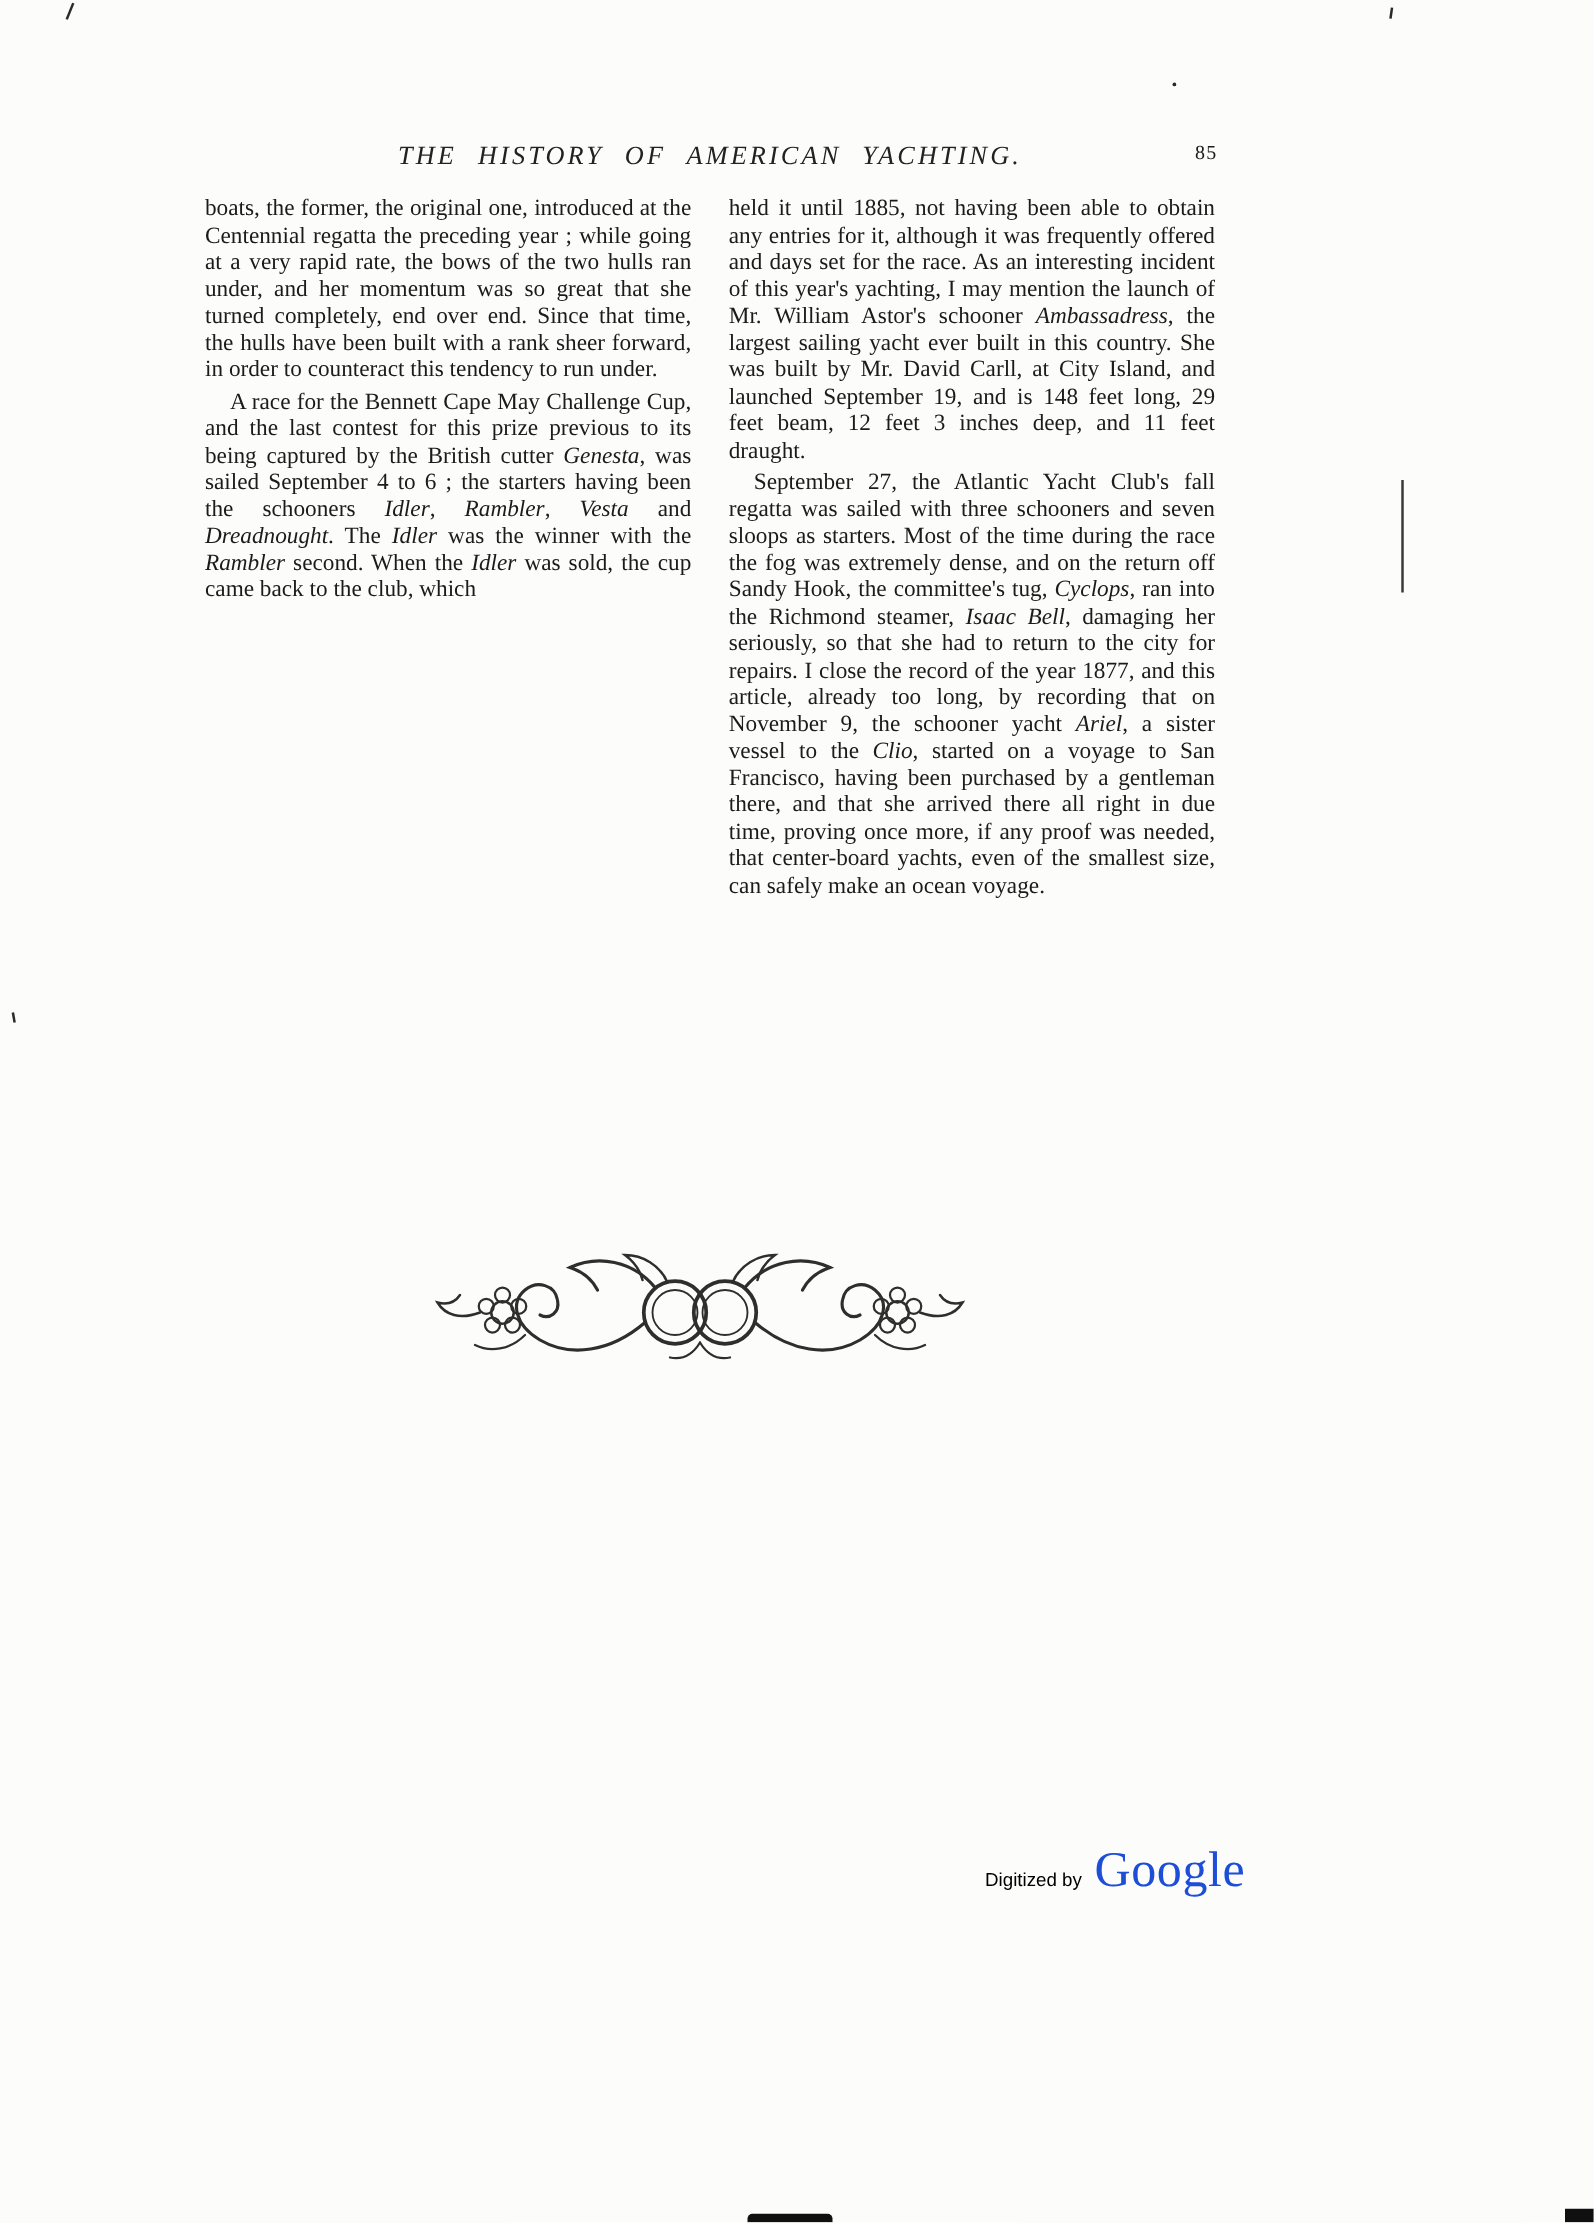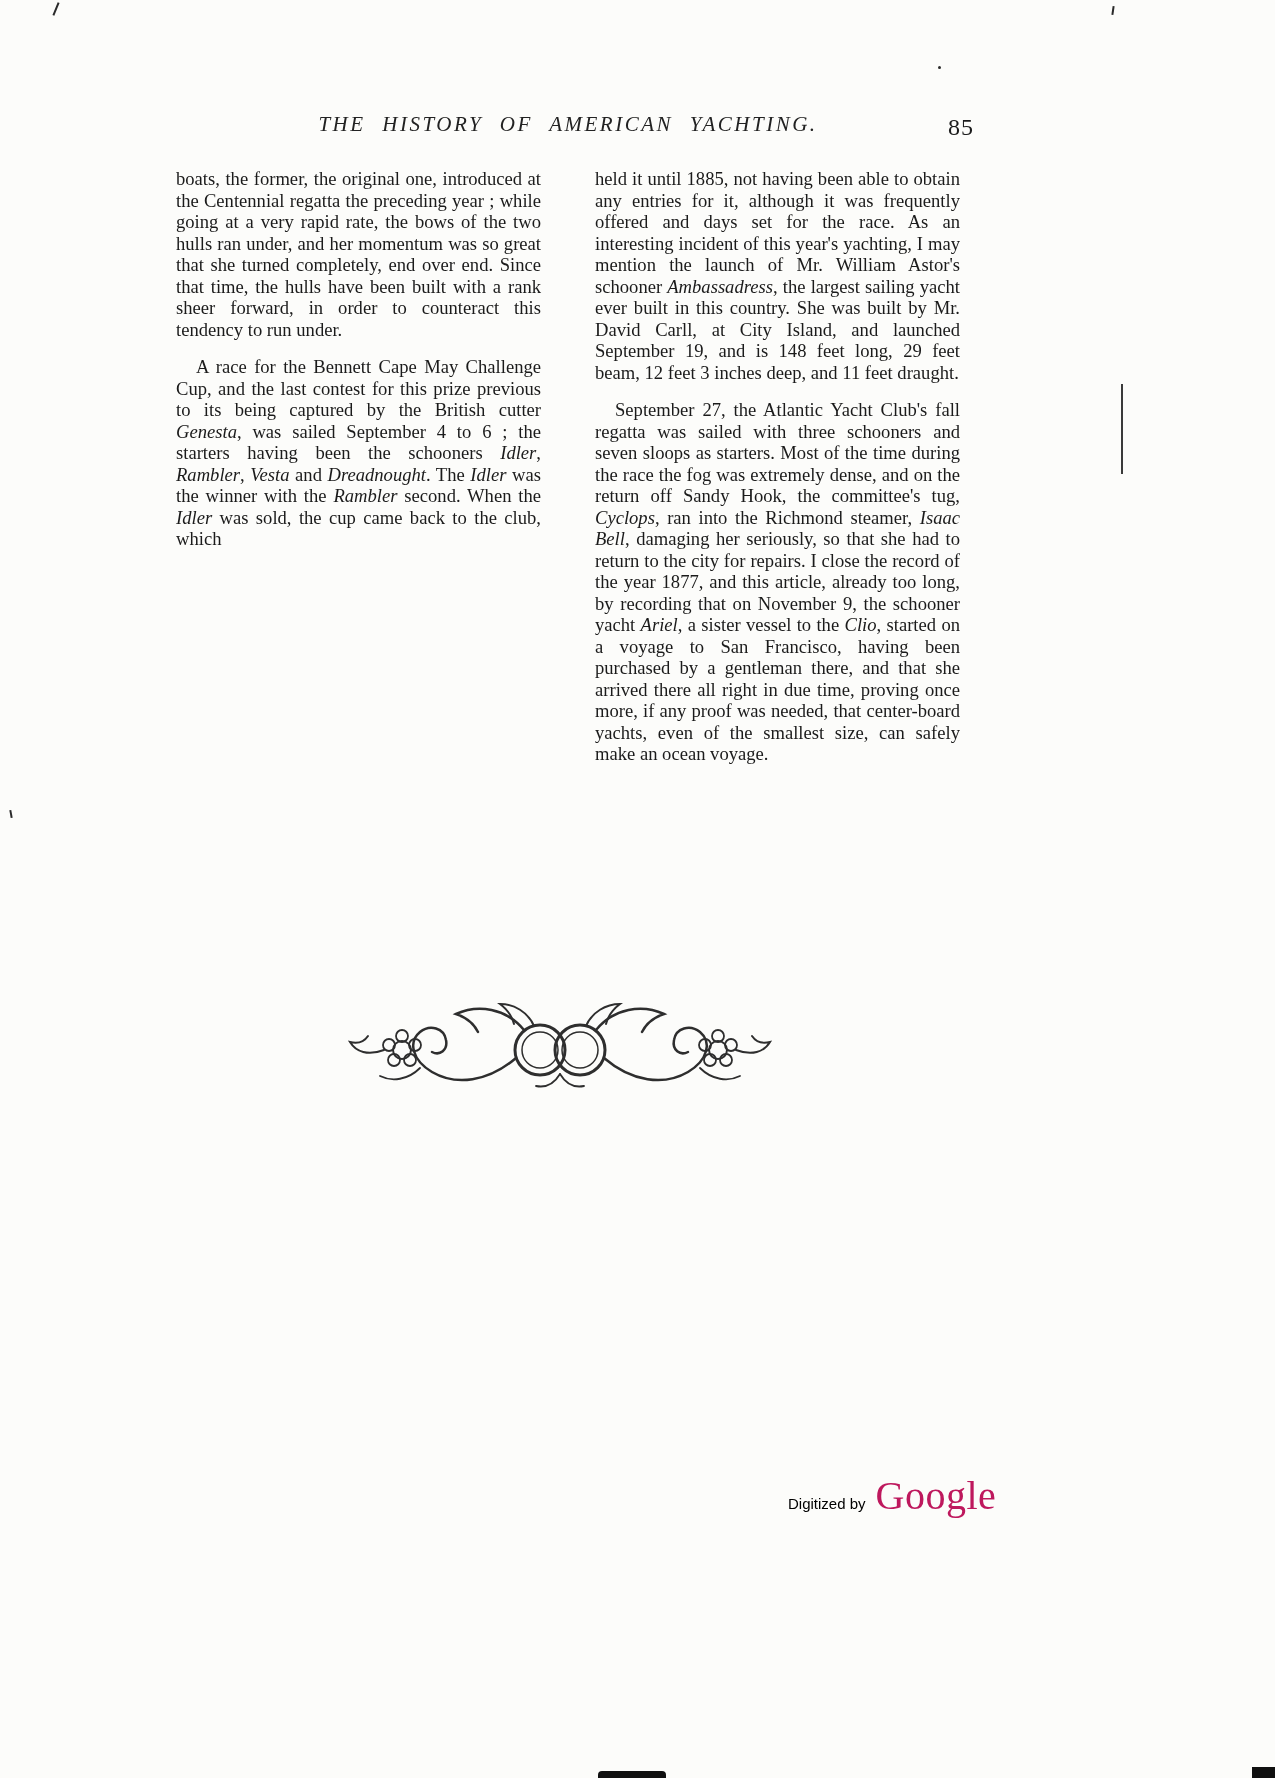--- a/index.html
+++ b/index.html
@@ -14,36 +14,36 @@
   }
 
   
   .running-header { position:absolute; left:160px; top:112px; width:816px; height:30px; }
   .header-title {
     display:block; text-align:center;
     font-style:italic; font-size:21px;
     letter-spacing:2.5px; word-spacing:9px;
     color:#222;
   }
-  .page-number { position:absolute; right:2px; top:2px; font-size:24px; letter-spacing:1px; }
+  .page-number { position:absolute; right:2px; top:2px; font-size:16px; letter-spacing:1px; }
 
   
   .text-block { position:absolute; left:160px; top:152px; width:816px; display:flex; gap:22px; }
   .column { width:397px; font-size:18.6px; line-height:21.5px; text-align:justify; }
-  .column p { margin:16px; }
+  .column p { margin:4px; }
   .column p.indent { text-indent:20px; }
   .column i { font-style:italic; }
 
   
   .ornament { position:absolute; left:328px; top:998px; width:464px; height:96px; }
 
   
   .watermark { position:absolute; left:788px; top:1472px; display:flex; align-items:baseline; gap:10px; }
   .wm-prefix { font-family:"Liberation Sans", sans-serif; font-size:15px; color:#000000; }
-  .wm-google { font-size:40px; color:#be185d; font-family:"Liberation Serif", serif; letter-spacing:0.5px; }
+  .wm-google { font-size:40px; color:#1d4ed8; font-family:"Liberation Serif", serif; letter-spacing:0.5px; }
 
   
   .artifact { position:absolute; background:#2a2a2a; }
   .a-slash   { left:55px;  top:2px;   width:2px; height:14px; transform:rotate(22deg); }
   .a-tick-r  { left:1112px; top:6px;  width:2px; height:9px;  transform:rotate(8deg); }
   .a-line-r  { left:1121px; top:384px; width:2px; height:90px; background:#3a3a3a; }
   .a-dot     { left:938px; top:66px;  width:3px; height:3px; border-radius:50%; }
   .a-tick-l  { left:10px;  top:810px; width:2px; height:8px;  transform:rotate(-10deg); }
   .edge-1 { left:598px;  top:1771px; width:68px; height:7px; background:#101010; border-radius:4px 4px 0 0; }
   .edge-2 { left:1252px; top:1767px; width:23px; height:11px; background:#101010; }

